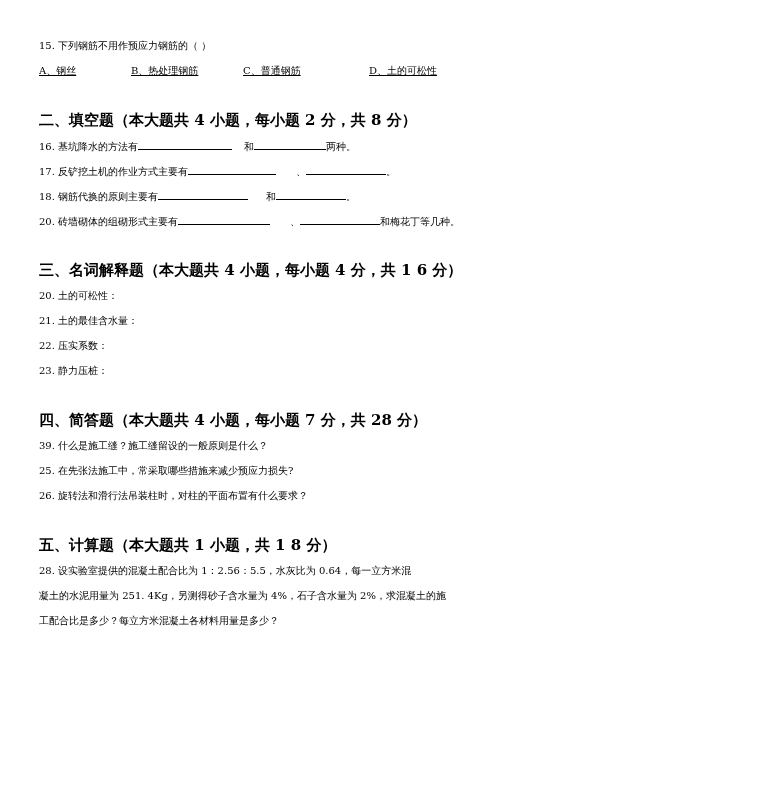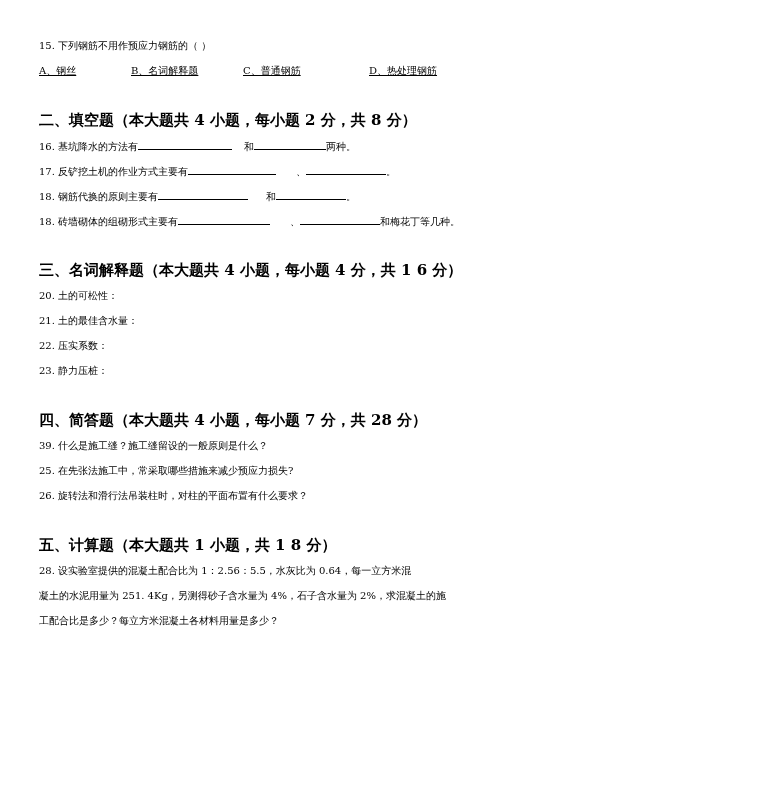--- a/index.html
+++ b/index.html
@@ -54,37 +54,37 @@
     .optB { width: 112px; }
     .optC { width: 126px; }
   </style>
 </head>
 <body>
 
 <div class="page">
 
   <div class="line">15. 下列钢筋不用作预应力钢筋的（      ）</div>
   <div class="line">
-    <span class="opt optA">A、钢丝</span><span class="opt optB">B、名词解释题</span><span class="opt optC">C、普通钢筋</span><span class="opt">D、热处理钢筋</span>
+    <span class="opt optA">A、钢丝</span><span class="opt optB">B、热处理钢筋</span><span class="opt optC">C、普通钢筋</span><span class="opt">D、土的可松性</span>
   </div>
 
   <div class="gap"></div>
 
   <div class="line heading">二、填空题（本大题共 4 小题，每小题 2 分，共 8 分）</div>
   <div class="line">
     <span>16. 基坑降水的方法有</span><span class="blank b16a"></span><span class="sp" style="width:12px"></span><span>和</span><span class="blank b16b"></span><span>两种。</span>
   </div>
   <div class="line">
     <span>17.  反铲挖土机的作业方式主要有</span><span class="blank b17a"></span><span class="sp" style="width:20px"></span><span>、</span><span class="blank b17b"></span><span>。</span>
   </div>
   <div class="line">
     <span>18. 钢筋代换的原则主要有</span><span class="blank b18a"></span><span class="sp" style="width:18px"></span><span>和</span><span class="blank b18b"></span><span>。</span>
   </div>
   <div class="line">
-    <span>18. 砖墙砌体的组砌形式主要有</span><span class="blank b19a"></span><span class="sp" style="width:20px"></span><span>、</span><span class="blank b19b"></span><span>和梅花丁等几种。</span>
+    <span>20. 砖墙砌体的组砌形式主要有</span><span class="blank b19a"></span><span class="sp" style="width:20px"></span><span>、</span><span class="blank b19b"></span><span>和梅花丁等几种。</span>
   </div>
 
   <div class="gap"></div>
 
   <div class="line heading">三、名词解释题（本大题共 4 小题，每小题 4 分，共 1 6 分）</div>
   <div class="line">20. 土的可松性：</div>
   <div class="line">21. 土的最佳含水量：</div>
   <div class="line">22. 压实系数：</div>
   <div class="line">23. 静力压桩：</div>
 

